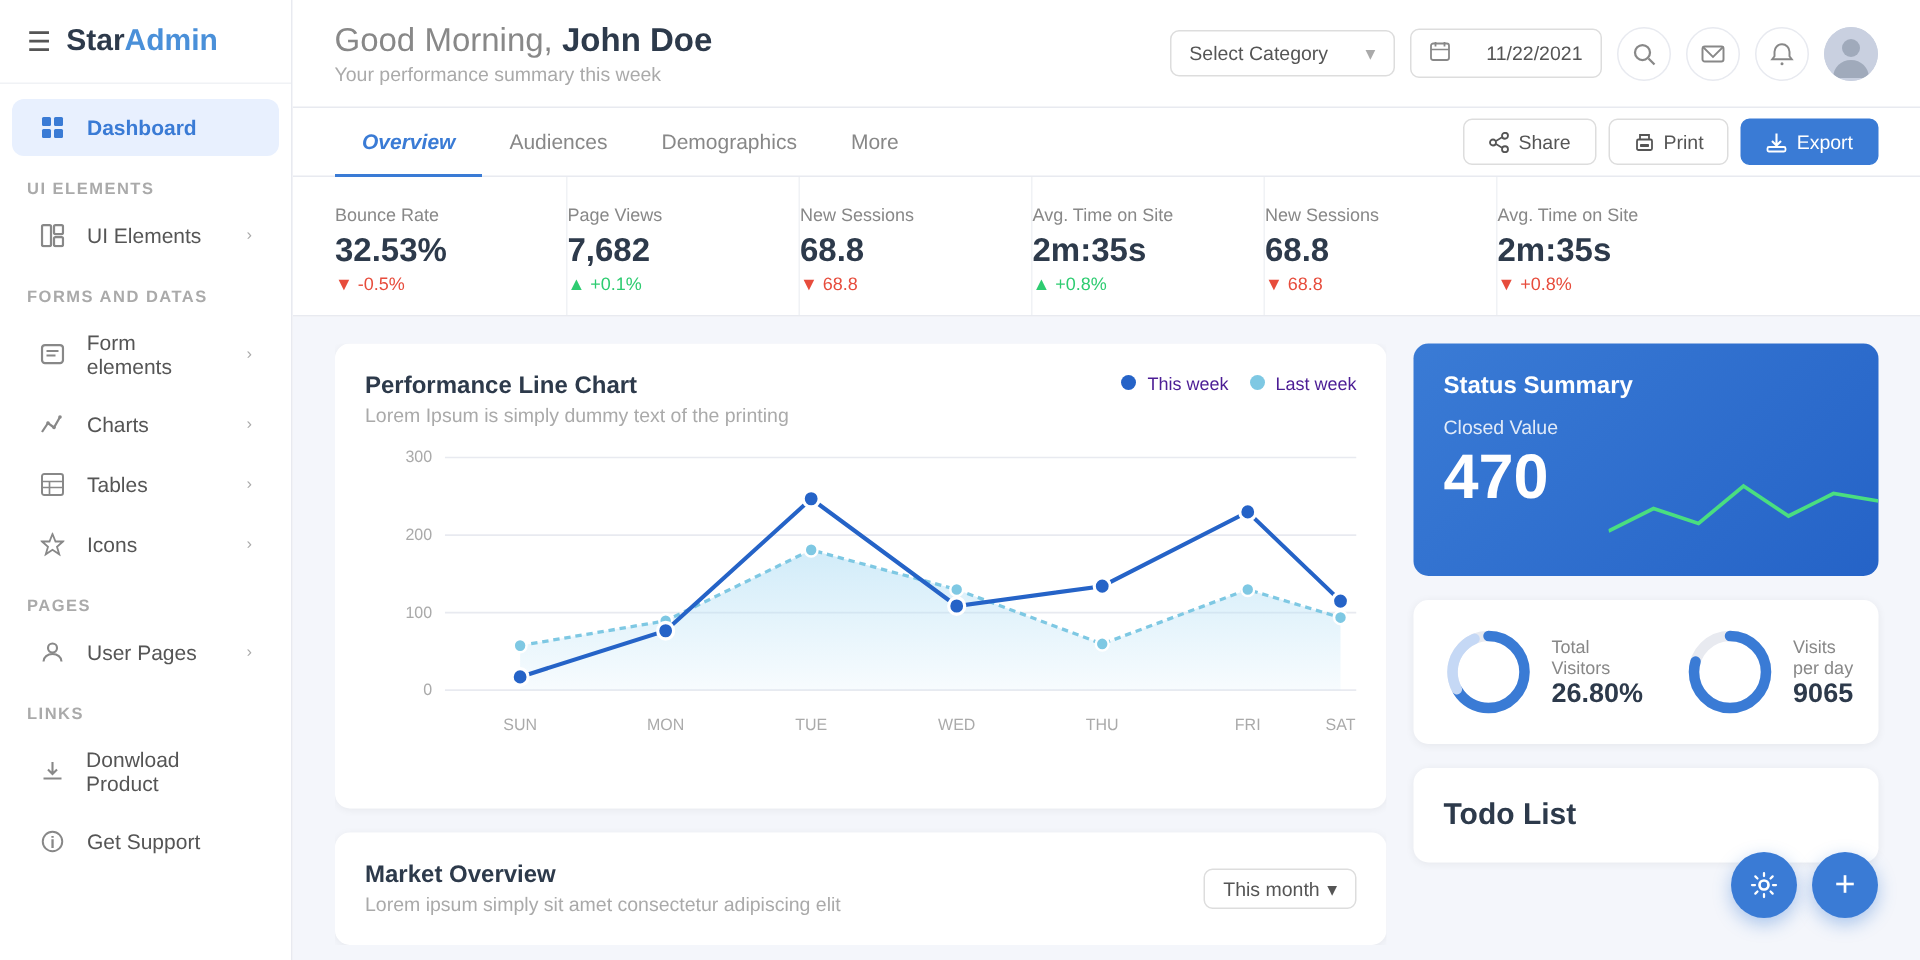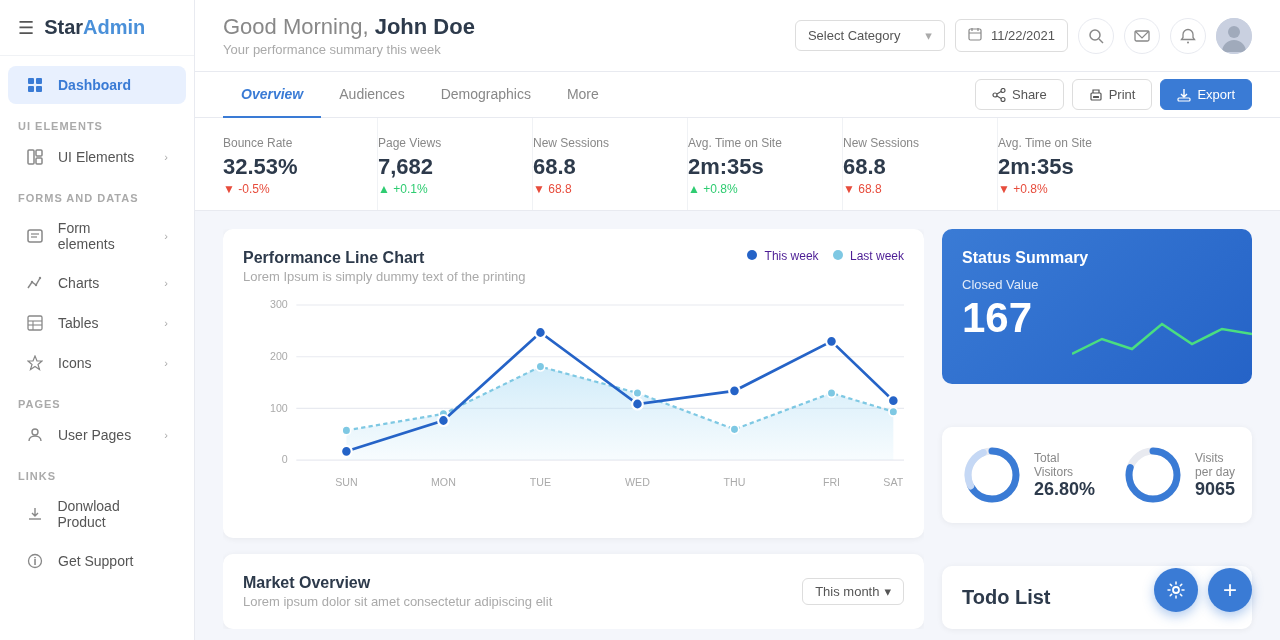--- a/index.html
+++ b/index.html
@@ -81,21 +81,21 @@
     }
     .date-picker {
       border: 1px solid #ddd;
       border-radius: 6px;
       padding: 7px 12px;
       font-size: 13px;
       color: #555;
       background: #fff;
       display: flex;
       align-items: center;
-      gap: 9px;
+      gap: 24px;
     }
     .header-icon-btn {
       width: 36px; height: 36px;
       border-radius: 50%;
       border: 1px solid #e8eaf0;
       background: #fff;
       display: flex; align-items: center; justify-content: center;
       cursor: pointer;
       font-size: 16px;
       color: #666;
@@ -159,21 +159,21 @@
 
     
     .dashboard-body {
       display: flex;
       gap: 18px;
       padding: 18px 28px;
       flex: 1;
       overflow: hidden;
     }
     .left-panel { flex: 1; display: flex; flex-direction: column; gap: 16px; overflow: hidden; }
-    .right-panel { width: 310px; display: flex; flex-direction: column; gap: 16px; justify-content: space-between; }
+    .right-panel { width: 310px; display: flex; flex-direction: column; gap: 16px; }
 
     
     .card {
       background: #fff;
       border-radius: 10px;
       box-shadow: 0 1px 6px rgba(0,0,0,0.06);
       padding: 20px;
     }
     .card-header { display: flex; justify-content: space-between; align-items: flex-start; margin-bottom: 4px; }
     .card-title { font-size: 16px; font-weight: 700; color: #2d3a4b; }
@@ -581,36 +581,36 @@
               <circle cx="552" cy="43" r="5" fill="#2563c7" stroke="#fff" stroke-width="2"></circle>
               <circle cx="610" cy="97" r="5" fill="#2563c7" stroke="#fff" stroke-width="2"></circle>
             </svg>
           </div>
         </div>
 
         <div class="card">
           <div class="market-header">
             <div>
               <div class="card-title">Market Overview</div>
-              <div class="card-subtitle">Lorem ipsum dolor sit amet consectetur adipiscing elit</div>
+              <div class="card-subtitle">Lorem ipsum simply sit amet consectetur adipiscing elit</div>
             </div>
             <div class="month-badge">
               <span>This month</span>
               <span>▾</span>
             </div>
           </div>
         </div>
       </div>
 
       <div class="right-panel">
 
         <div class="status-card">
           <div class="status-card-title">Status Summary</div>
           <div class="status-closed-label">Closed Value</div>
-          <div class="status-value">167</div>
+          <div class="status-value">470</div>
 
           <svg class="status-mini-chart" viewBox="0 0 180 90">
             <polyline points="0,60 30,45 60,55 90,30 120,50 150,35 180,40" fill="none" stroke="#4ade80" stroke-width="2.5"></polyline>
           </svg>
         </div>
 
         <div class="visitors-card">
           <div class="visitors-two">
 
             <div style="display:flex;align-items:center;gap:12px;">

